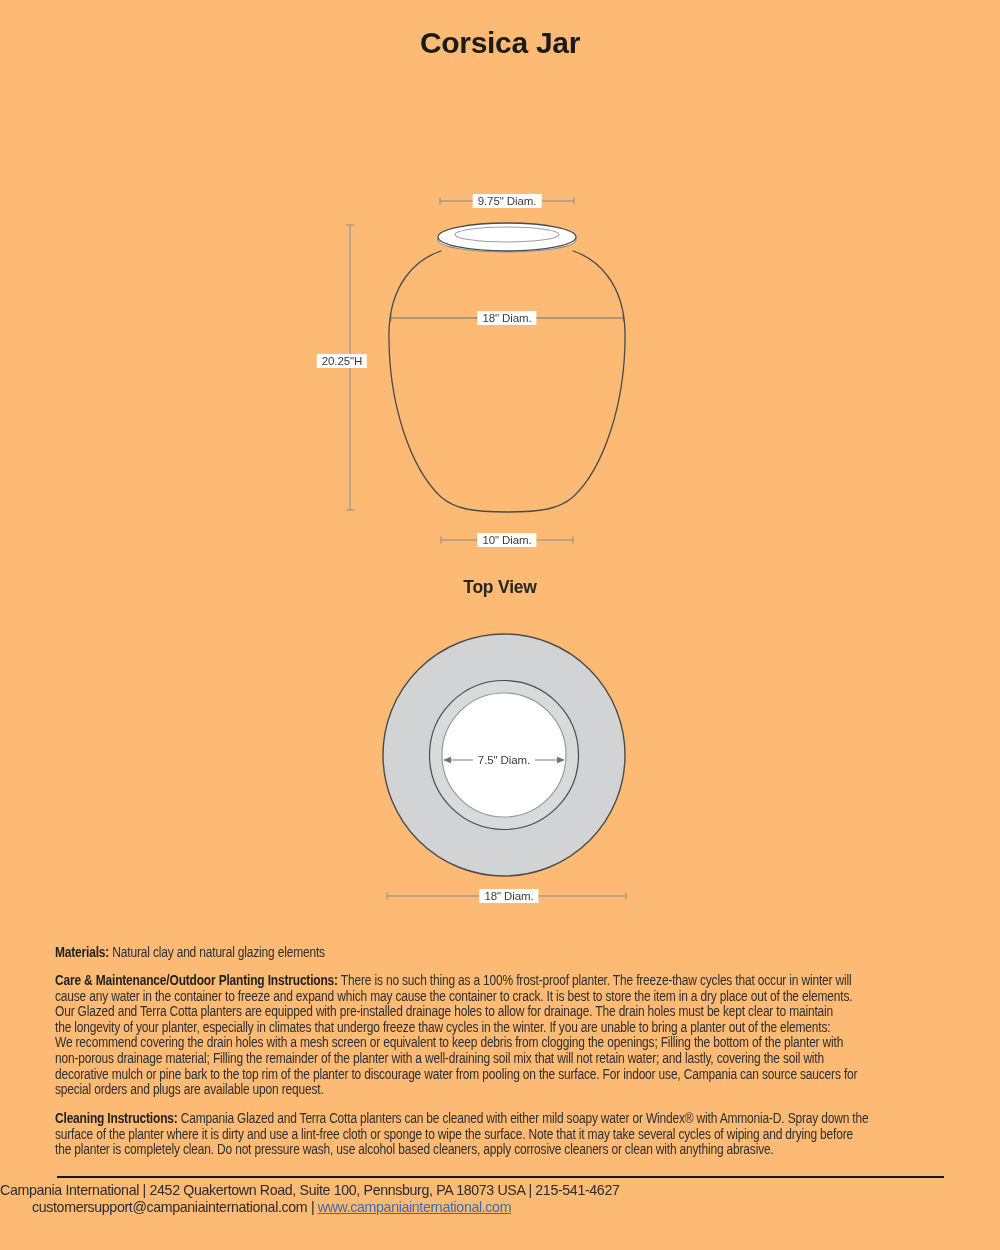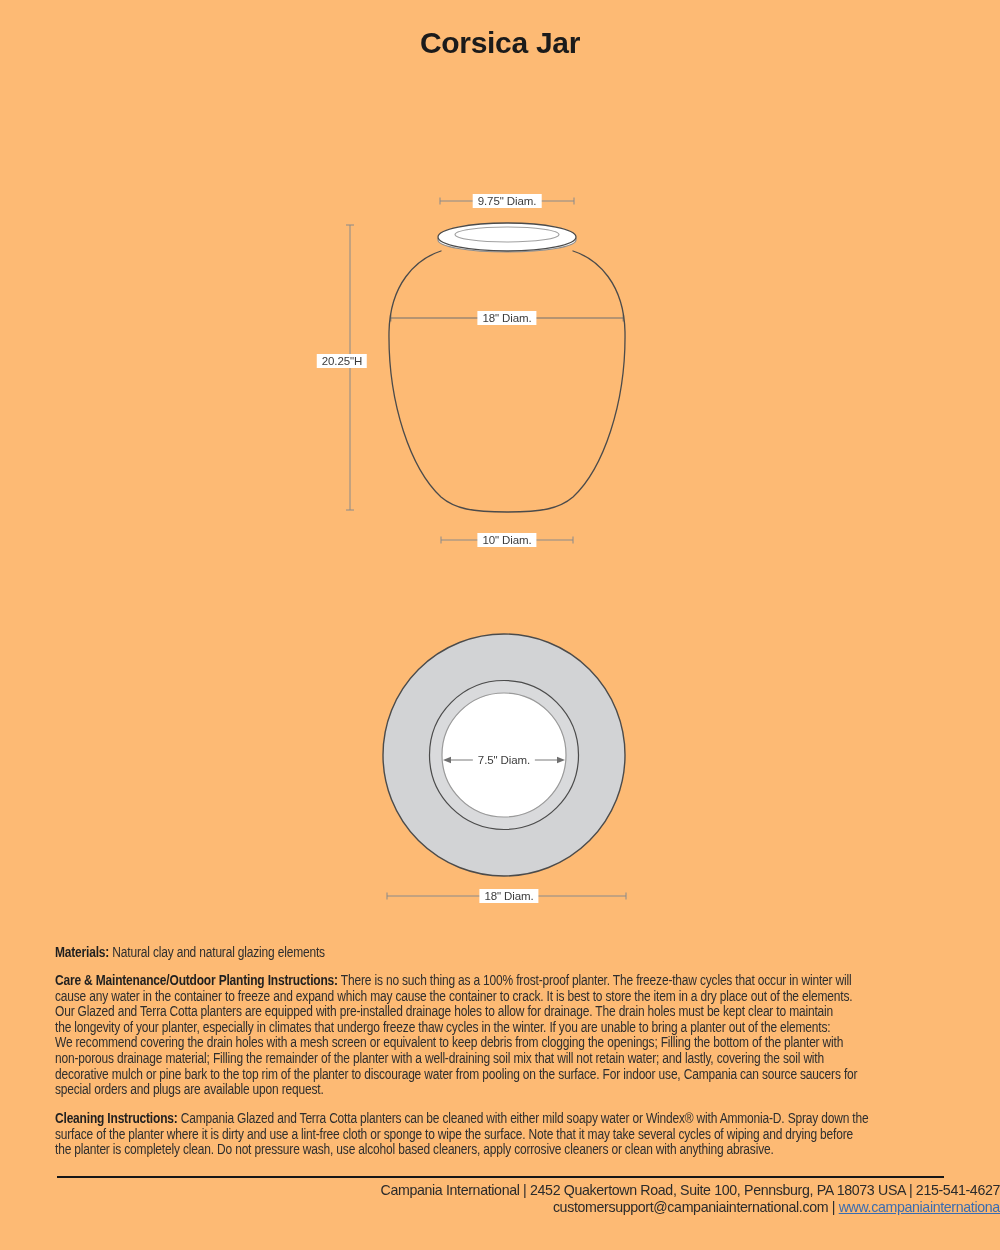--- a/index.html
+++ b/index.html
@@ -30,34 +30,35 @@
   }
   .para strong{font-weight:bold;color:#1f1f1f;}
   .para-text{white-space:pre-wrap;}
   .p-materials{top:945px;}
   .p-care{top:973px;}
   .p-cleaning{top:1111px;}
   .footer-rule{
     position:absolute;top:1176px;left:57px;width:887px;height:2.2px;background:#161616;
   }
   .footer-line{
-    position:absolute;left:0;width:1000px;text-align:right;
+    position:absolute;left:0;width:1000px;text-align:left;
     font-size:14.2px;line-height:17px;letter-spacing:-0.35px;color:#2b2b2b;
   }
   .footer-line1{top:1182px;}
   .footer-line2{top:1199px;padding-left:32px;}
   .site-link{color:#3a6cb0;text-decoration:underline;cursor:pointer;}
 </style>
 </head>
 <body>
 
 <div class="page">
 
   <div class="doc-title">Corsica Jar</div>
 
+  <div class="view-heading heading-top">Top View</div>
 
   <svg class="drawing-layer" width="1000" height="1250" viewBox="0 0 1000 1250">
 
     <g stroke="#8a8a8a" stroke-width="1">
       <line x1="440" y1="201" x2="574" y2="201"></line>
       <line x1="440" y1="197.5" x2="440" y2="204.5"></line>
       <line x1="574" y1="197.5" x2="574" y2="204.5"></line>
     </g>
 
     <g stroke="#8a8a8a" stroke-width="1">

